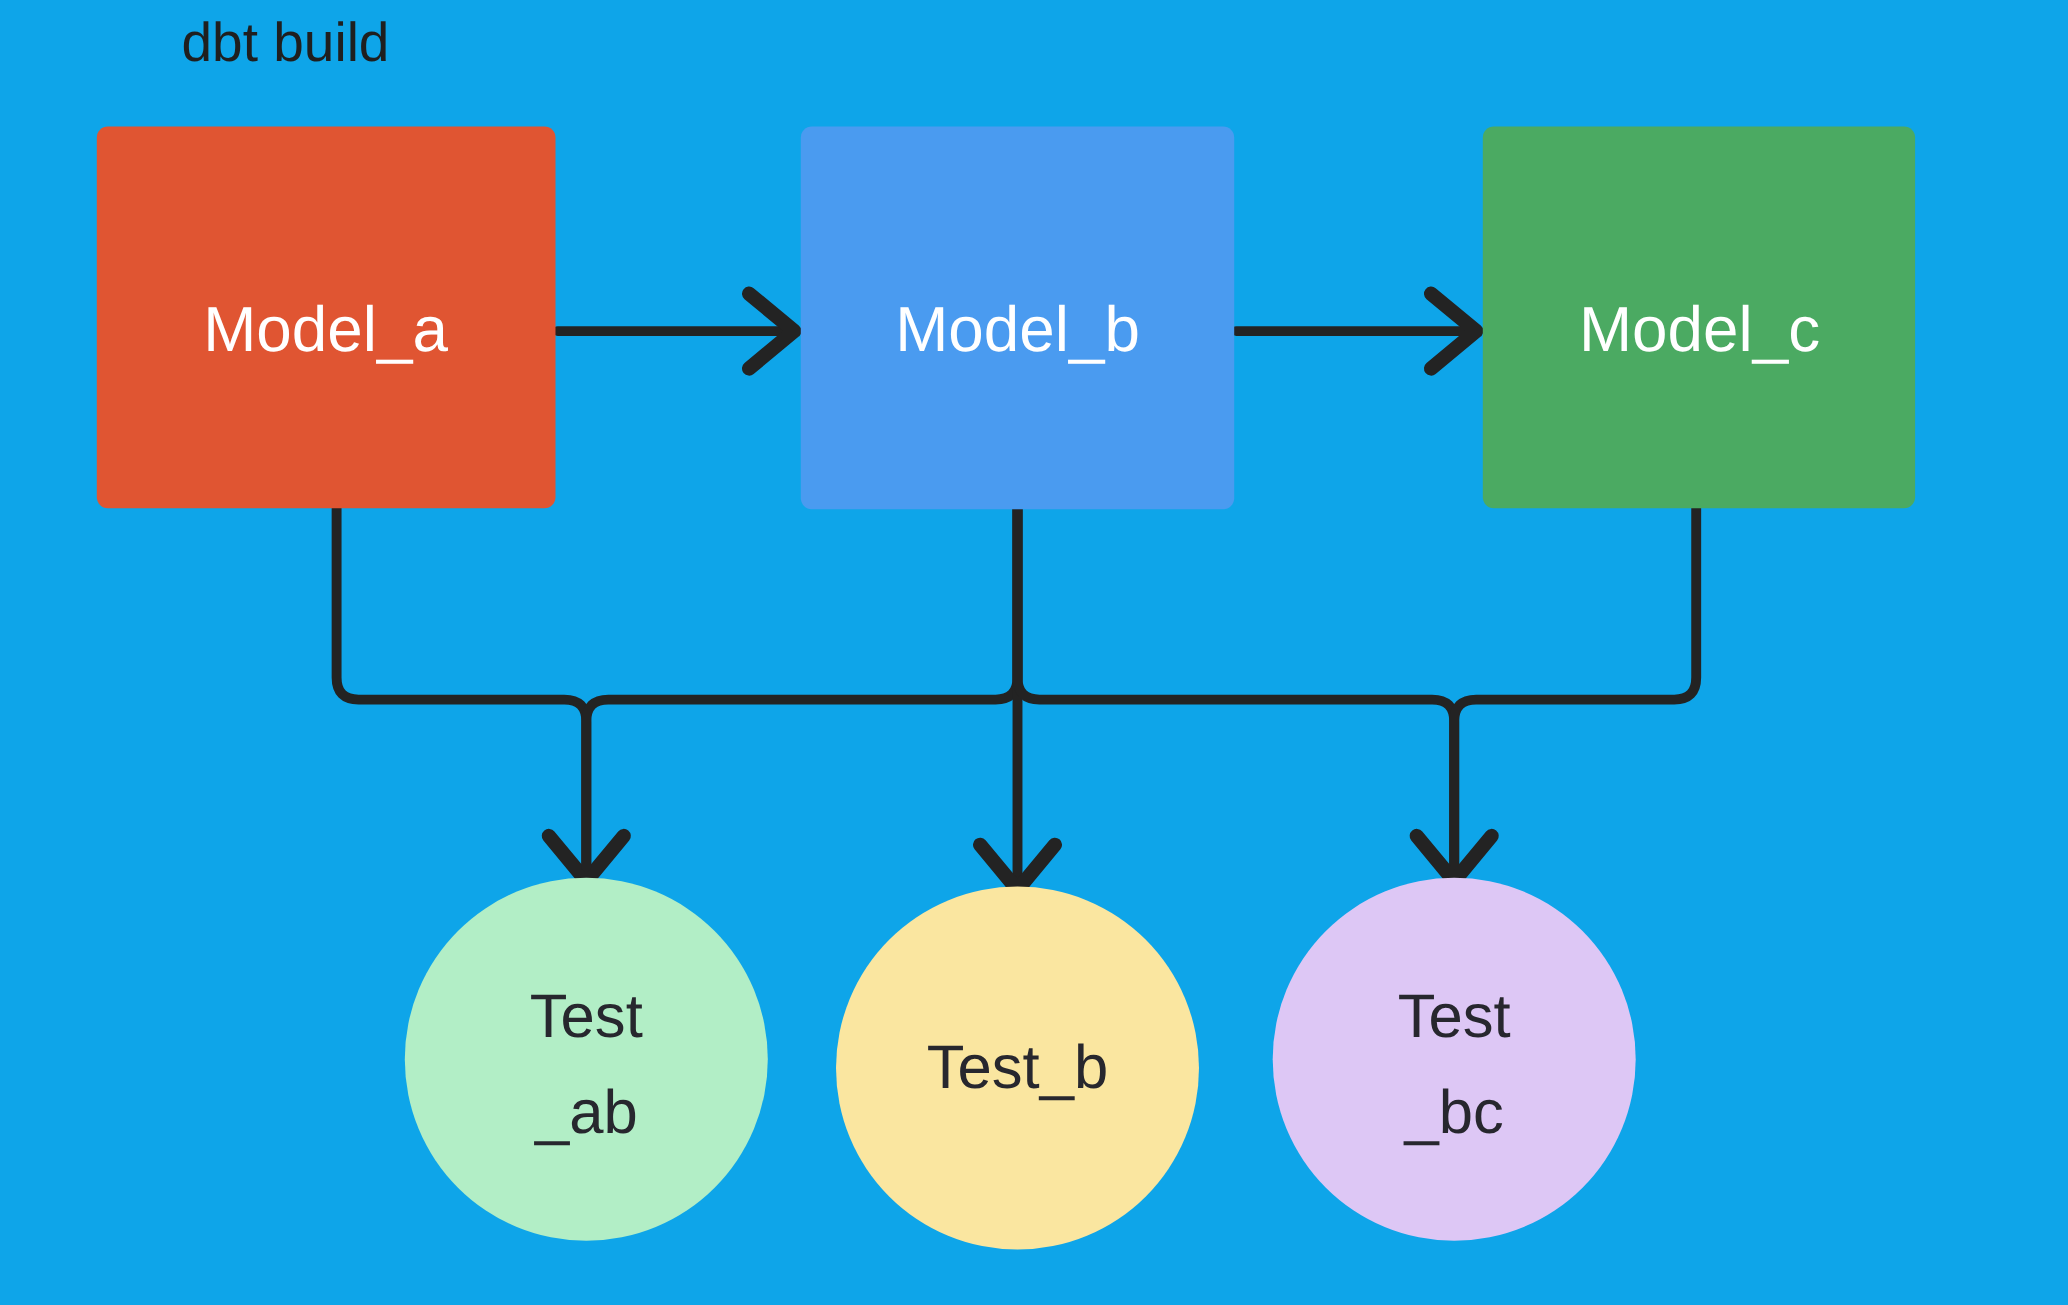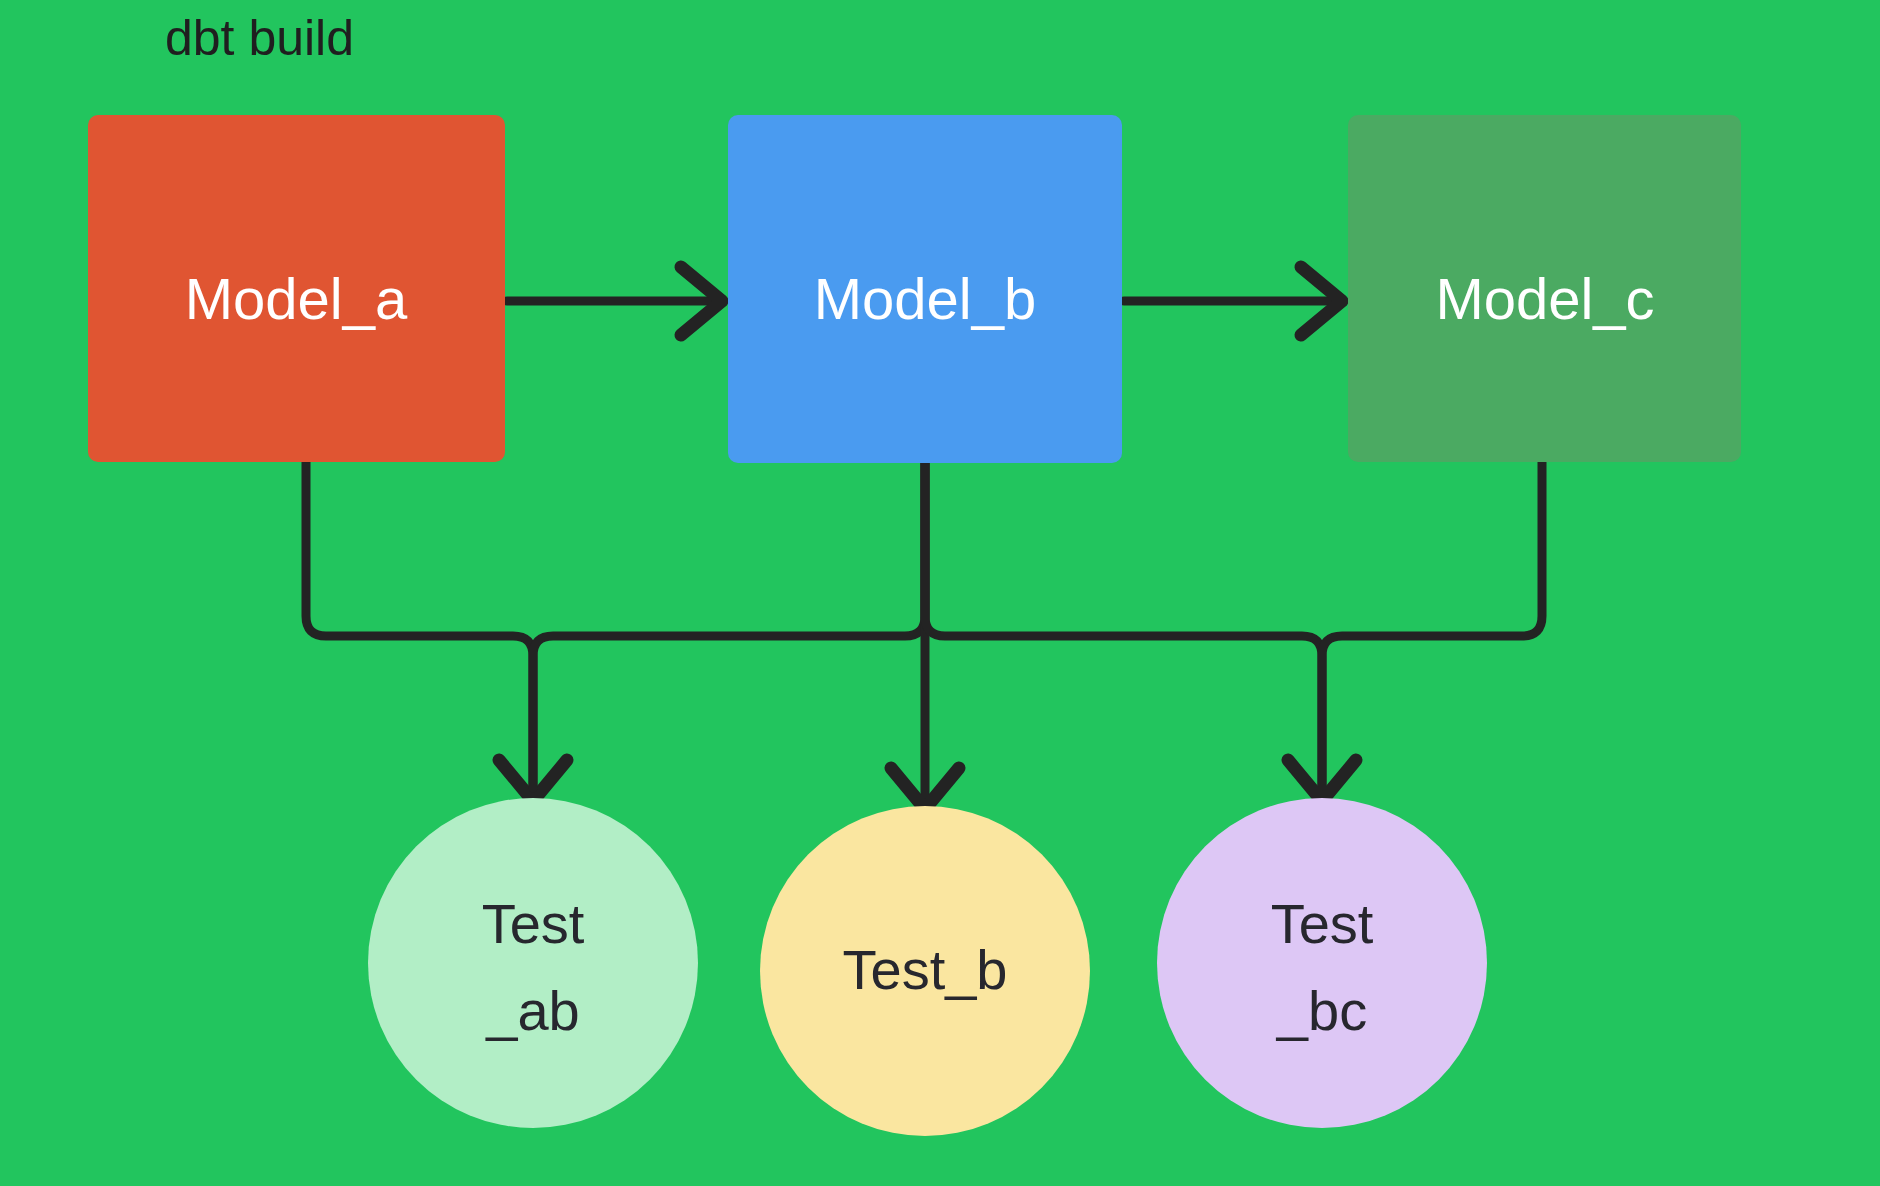--- a/index.html
+++ b/index.html
@@ -10,21 +10,21 @@
   body {
     width: 1880px;
     height: 1186px;
     overflow: hidden;
     font-family: "Liberation Sans", sans-serif;
   }
   #stage {
     position: relative;
     width: 1880px;
     height: 1186px;
-    background: #22c55e;
+    background: #0ea5e9;
   }
   #diagram {
     position: absolute;
     top: 0;
     left: 0;
     width: 1880px;
     height: 1186px;
     display: block;
   }
   .node-box-label {

